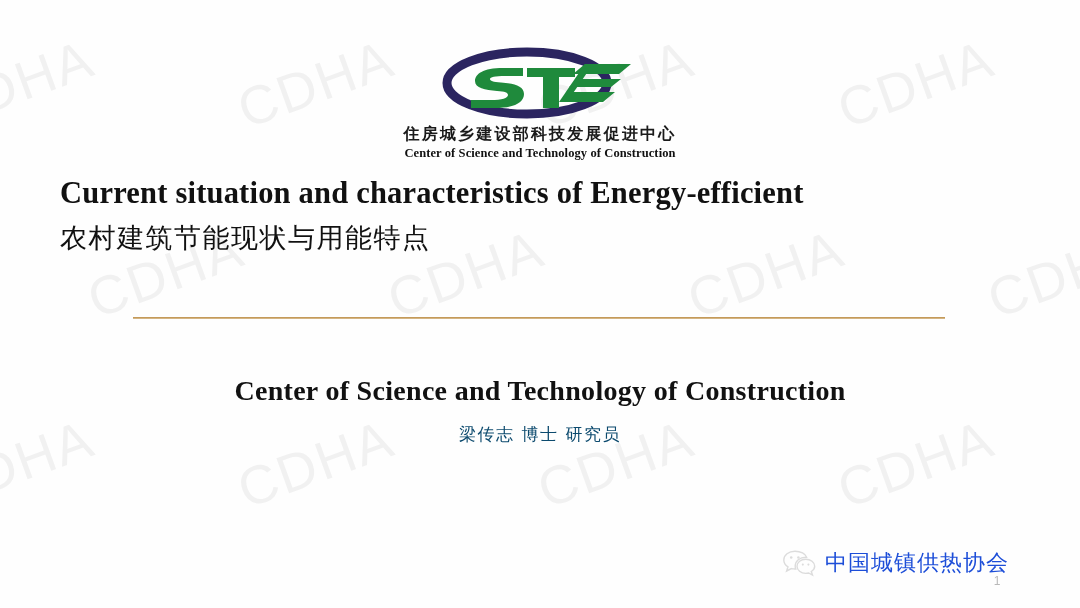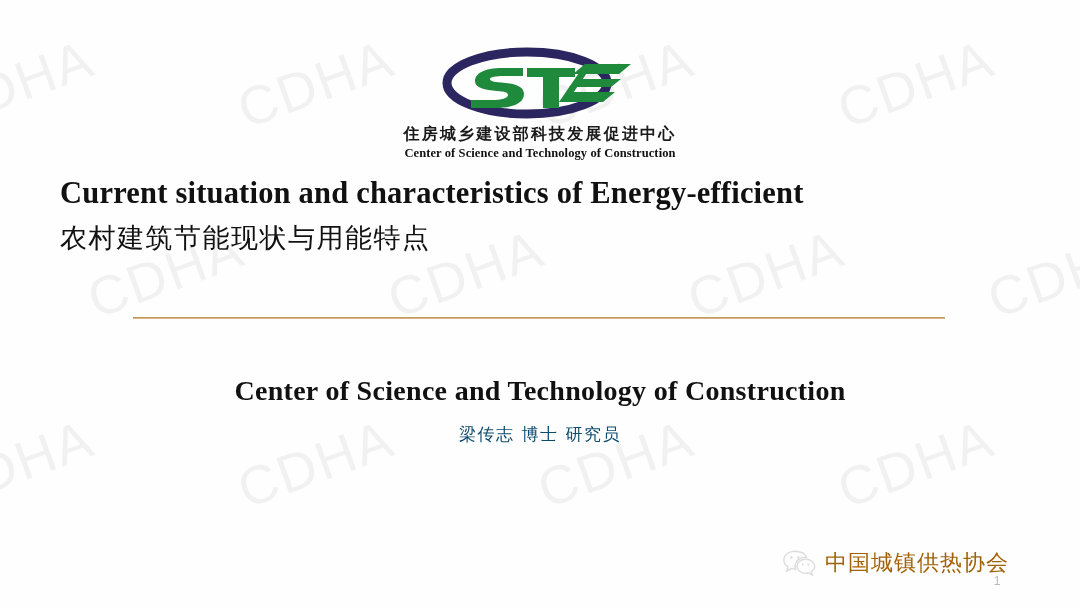--- a/index.html
+++ b/index.html
@@ -143,21 +143,21 @@
     gap: 9px;
   }
   #wechat-icon {
     display: block;
     flex: 0 0 auto;
   }
   #footer-text {
     font-family: "DejaVu Sans", "Liberation Sans", sans-serif;
     font-size: 22px;
     font-weight: 400;
-    color: #a16207;
+    color: #1d4ed8;
     letter-spacing: 1px;
     white-space: nowrap;
   }
   #page-number {
     position: absolute;
     left: 988px;
     top: 574px;
     width: 18px;
     text-align: center;
     font-family: "Liberation Sans", "DejaVu Sans", sans-serif;

